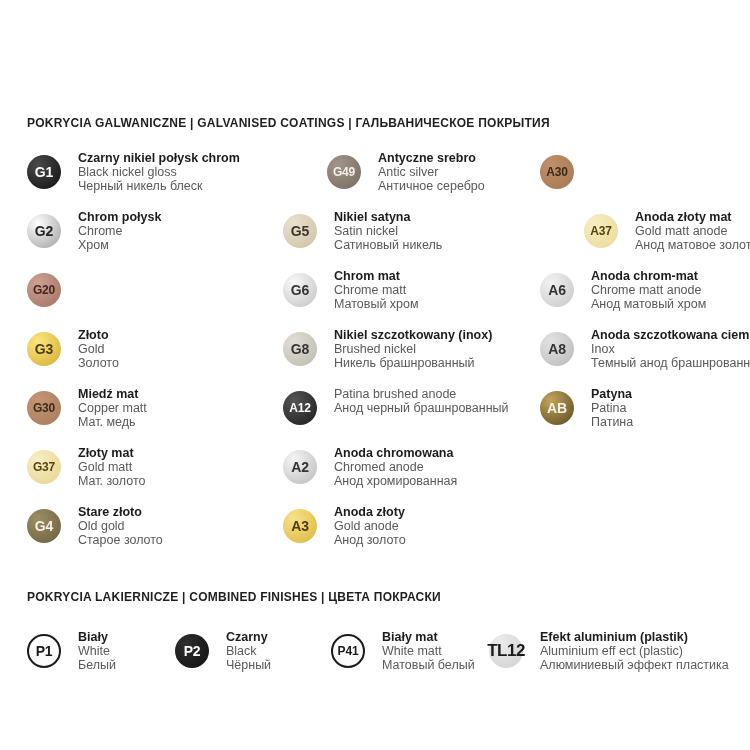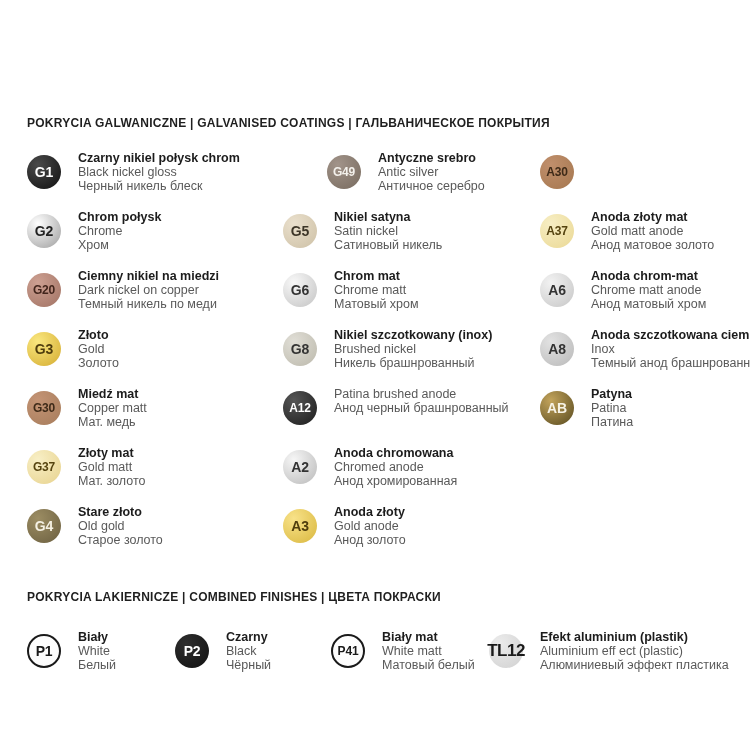--- a/index.html
+++ b/index.html
@@ -51,25 +51,20 @@
           <div class="entry">
             <span class="badge" style="background: radial-gradient(circle at 32% 28%, rgb(255, 255, 255), rgb(157, 157, 157)); color: rgb(34, 34, 34);">G2</span>
             <span class="labels">
               <span class="l-pl">Chrom połysk</span>
               <span class="l-en">Chrome</span>
               <span class="l-ru">Хром</span>
             </span>
           </div>
           <div class="entry">
             <span class="badge len3" style="background: radial-gradient(circle at 32% 28%, rgb(205, 160, 146), rgb(161, 114, 99)); color: rgb(66, 37, 28);">G20</span>
-            <span class="labels">
-              <span class="l-pl">Ciemny nikiel na miedzi</span>
-              <span class="l-en">Dark nickel on copper</span>
-              <span class="l-ru">Темный никель по меди</span>
-            </span>
           </div>
           <div class="entry">
             <span class="badge" style="background: radial-gradient(circle at 32% 28%, rgb(250, 231, 127), rgb(212, 172, 49)); color: rgb(79, 61, 13);">G3</span>
             <span class="labels">
               <span class="l-pl">Złoto</span>
               <span class="l-en">Gold</span>
               <span class="l-ru">Золото</span>
             </span>
           </div>
           <div class="entry">
@@ -152,21 +147,21 @@
               <span class="l-en">Gold anode</span>
               <span class="l-ru">Анод золото</span>
             </span>
           </div>
         </div>
         <div class="col">
           <div class="entry">
             <span class="badge len3" style="background: radial-gradient(circle at 32% 28%, rgb(192, 143, 108), rgb(165, 119, 79)); color: rgb(62, 42, 24);">A30</span>
           </div>
           <div class="entry">
-            <span class="badge len3" style="background: radial-gradient(circle at 32% 28%, rgb(247, 238, 196), rgb(234, 216, 148)); color: rgb(85, 67, 15);">A37</span>
+            <span class="badge len3" style="background: radial-gradient(circle at 32% 28%, rgb(247, 238, 196), rgb(234, 216, 148)); color: rgb(85, 67, 15); margin-left: 44px;">A37</span>
             <span class="labels">
               <span class="l-pl">Anoda złoty mat</span>
               <span class="l-en">Gold matt anode</span>
               <span class="l-ru">Анод матовое золото</span>
             </span>
           </div>
           <div class="entry">
             <span class="badge" style="background: radial-gradient(circle at 32% 28%, rgb(242, 242, 242), rgb(198, 198, 198)); color: rgb(51, 51, 51);">A6</span>
             <span class="labels">
               <span class="l-pl">Anoda chrom-mat</span>

